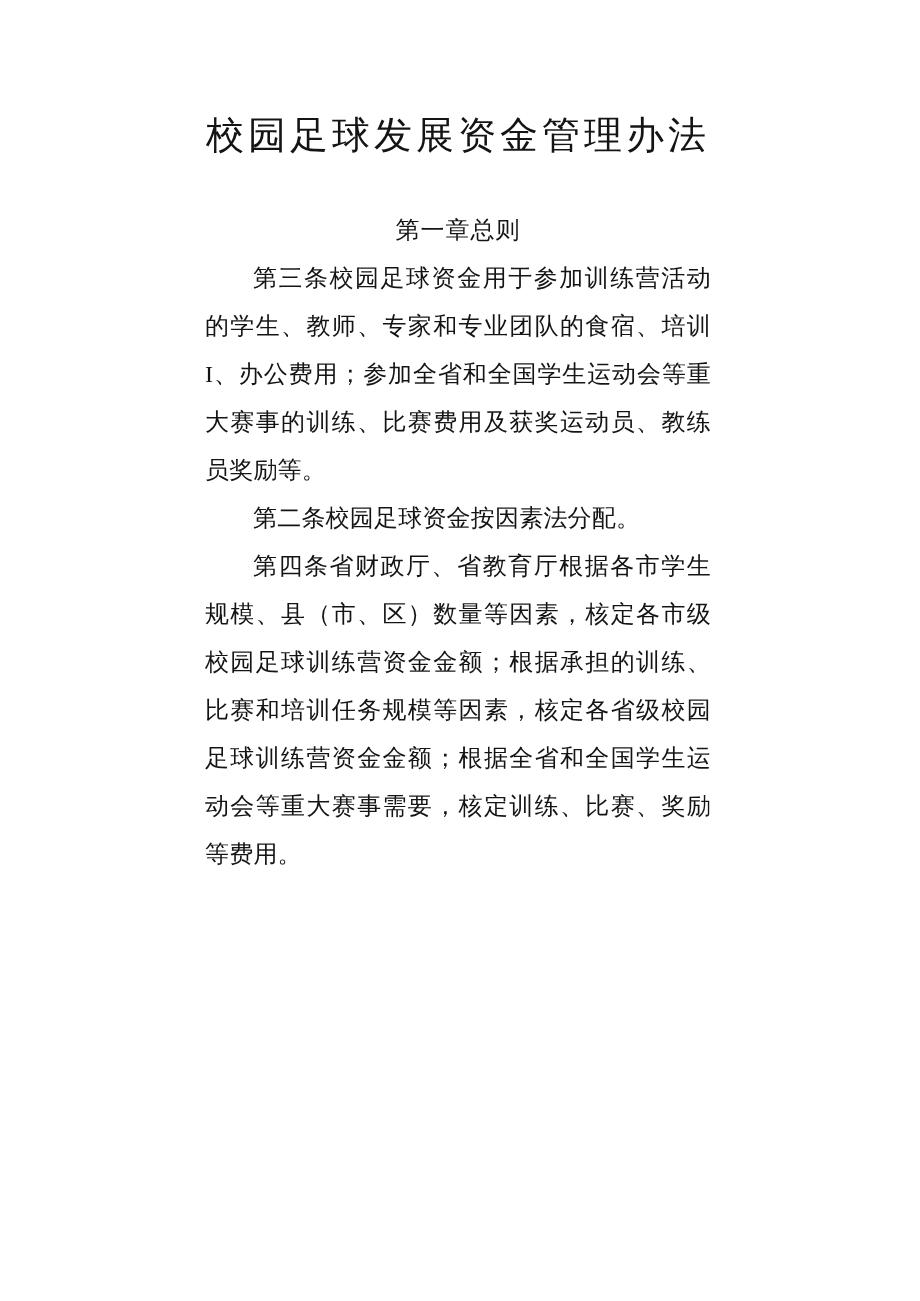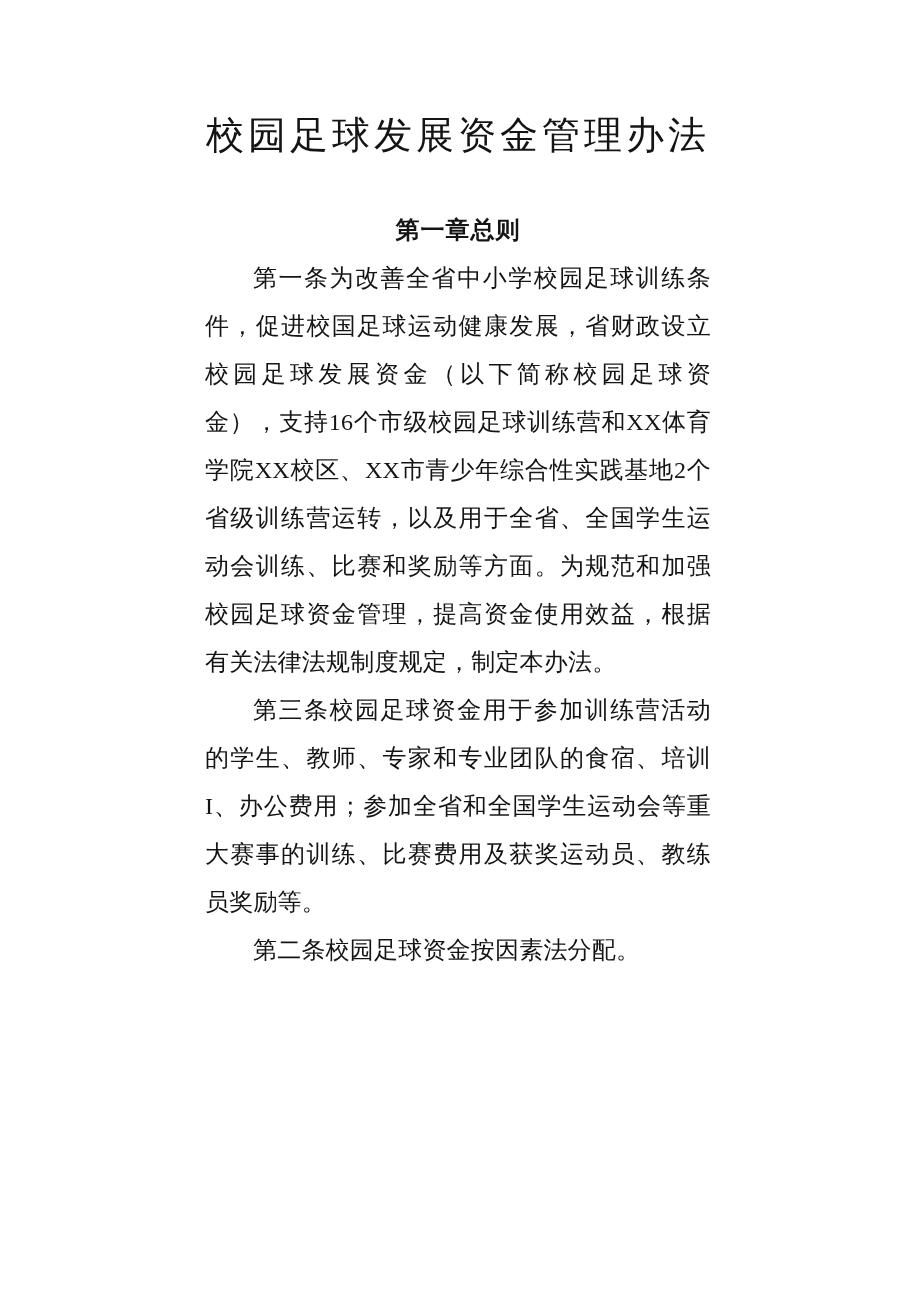--- a/index.html
+++ b/index.html
@@ -24,21 +24,21 @@
     font-size: 38px;
     line-height: 44px;
     font-weight: 400;
     text-align: center;
     letter-spacing: 4px;
     white-space: nowrap;
   }
   .chapter-heading {
     margin: 0;
     font-size: 24px;
-    font-weight: 700;
+    font-weight: 400;
     text-align: center;
     letter-spacing: 1px;
   }
   .chapter-heading.first {
     margin-top: 49px;
     line-height: 48px;
   }
   .chapter-heading.second {
     line-height: 48px;
   }
@@ -53,21 +53,21 @@
 </style>
 </head>
 <body>
 
 <div class="page">
 
   <h1 class="doc-title">校园足球发展资金管理办法</h1>
 
   <h2 class="chapter-heading first">第一章总则</h2>
 
-  <p class="body-paragraph">第一条为改善全省中小学校园足球训练条件，促进校国足球运动健康发展，省财政设立校园足球发展资金（以下简称校园足球资金），支持16个市级校园足球训练营和XX体育学院XX校区、XX市青少年综合性实践基地2个省级训练营运转，以及用于全省、全国学生运动会训练、比赛和奖励等方面。为规范和加强校园足球资金管理，提高资金使用效益，根据有关法律法规制度规定，制定本办法。</p>
 
   <p class="body-paragraph">第三条校园足球资金用于参加训练营活动的学生、教师、专家和专业团队的食宿、培训I、办公费用；参加全省和全国学生运动会等重大赛事的训练、比赛费用及获奖运动员、教练员奖励等。</p>
 
   <p class="body-paragraph">第二条校园足球资金按因素法分配。</p>
 
 
+  <p class="body-paragraph">第四条省财政厅、省教育厅根据各市学生规模、县（市、区）数量等因素，核定各市级校园足球训练营资金金额；根据承担的训练、比赛和培训任务规模等因素，核定各省级校园足球训练营资金金额；根据全省和全国学生运动会等重大赛事需要，核定训练、比赛、奖励等费用。</p>
 
 </div>
 
 </body></html>

